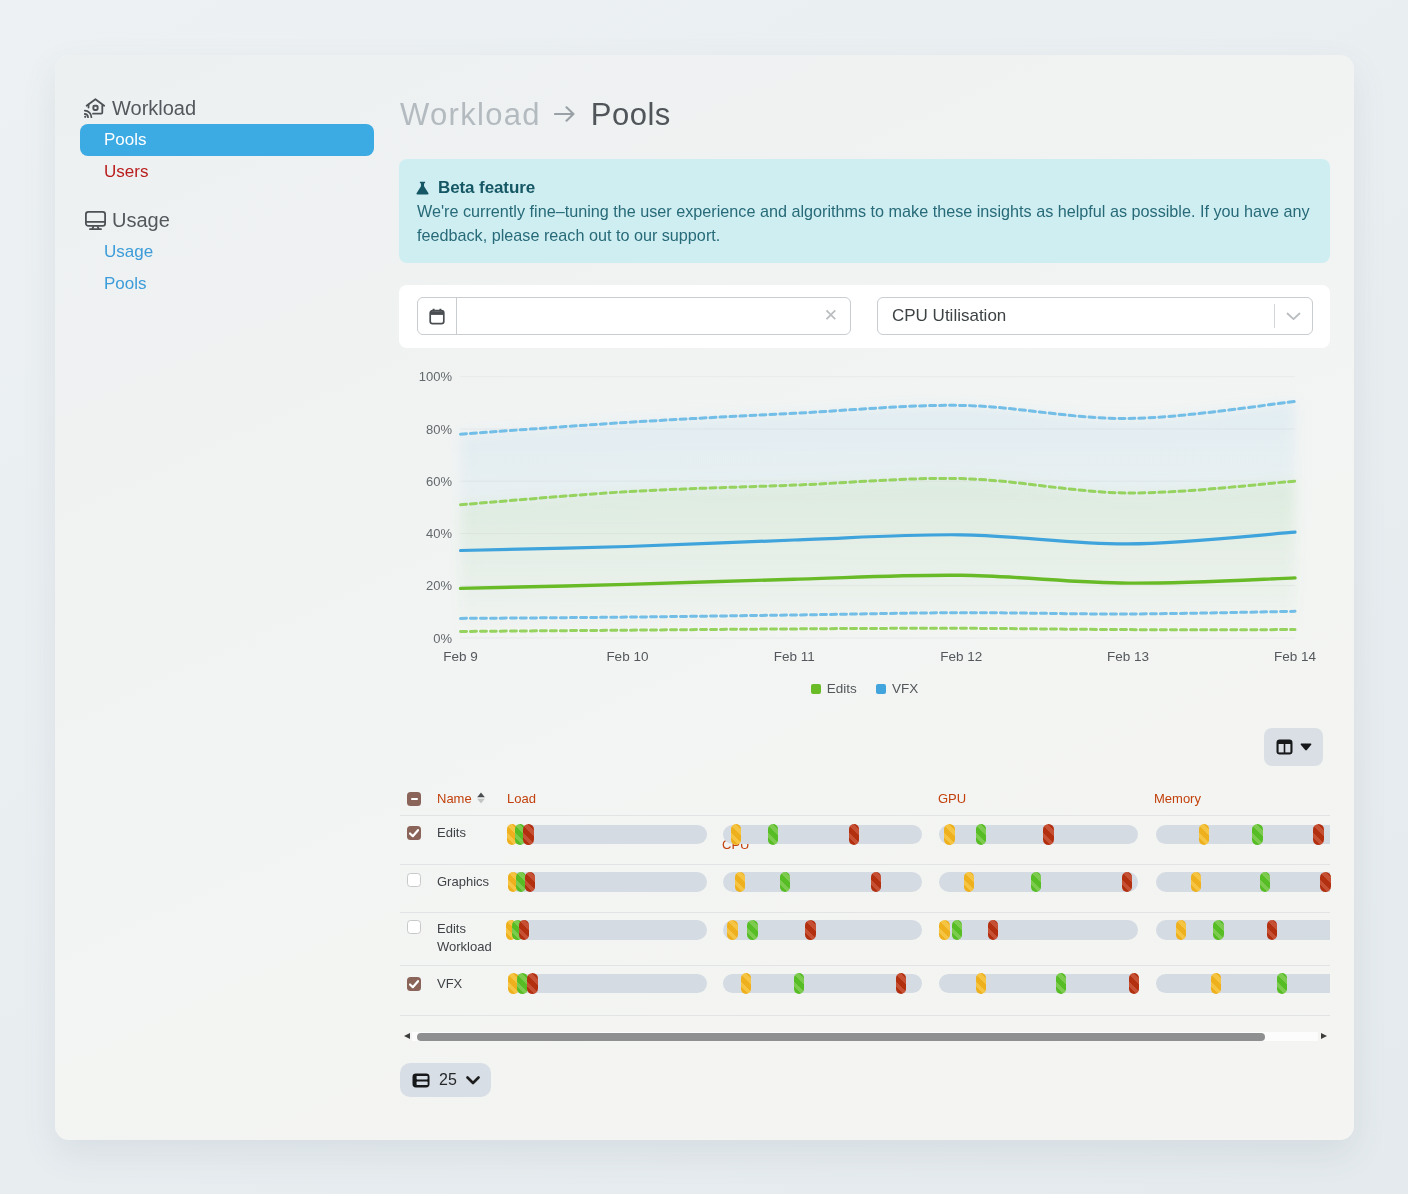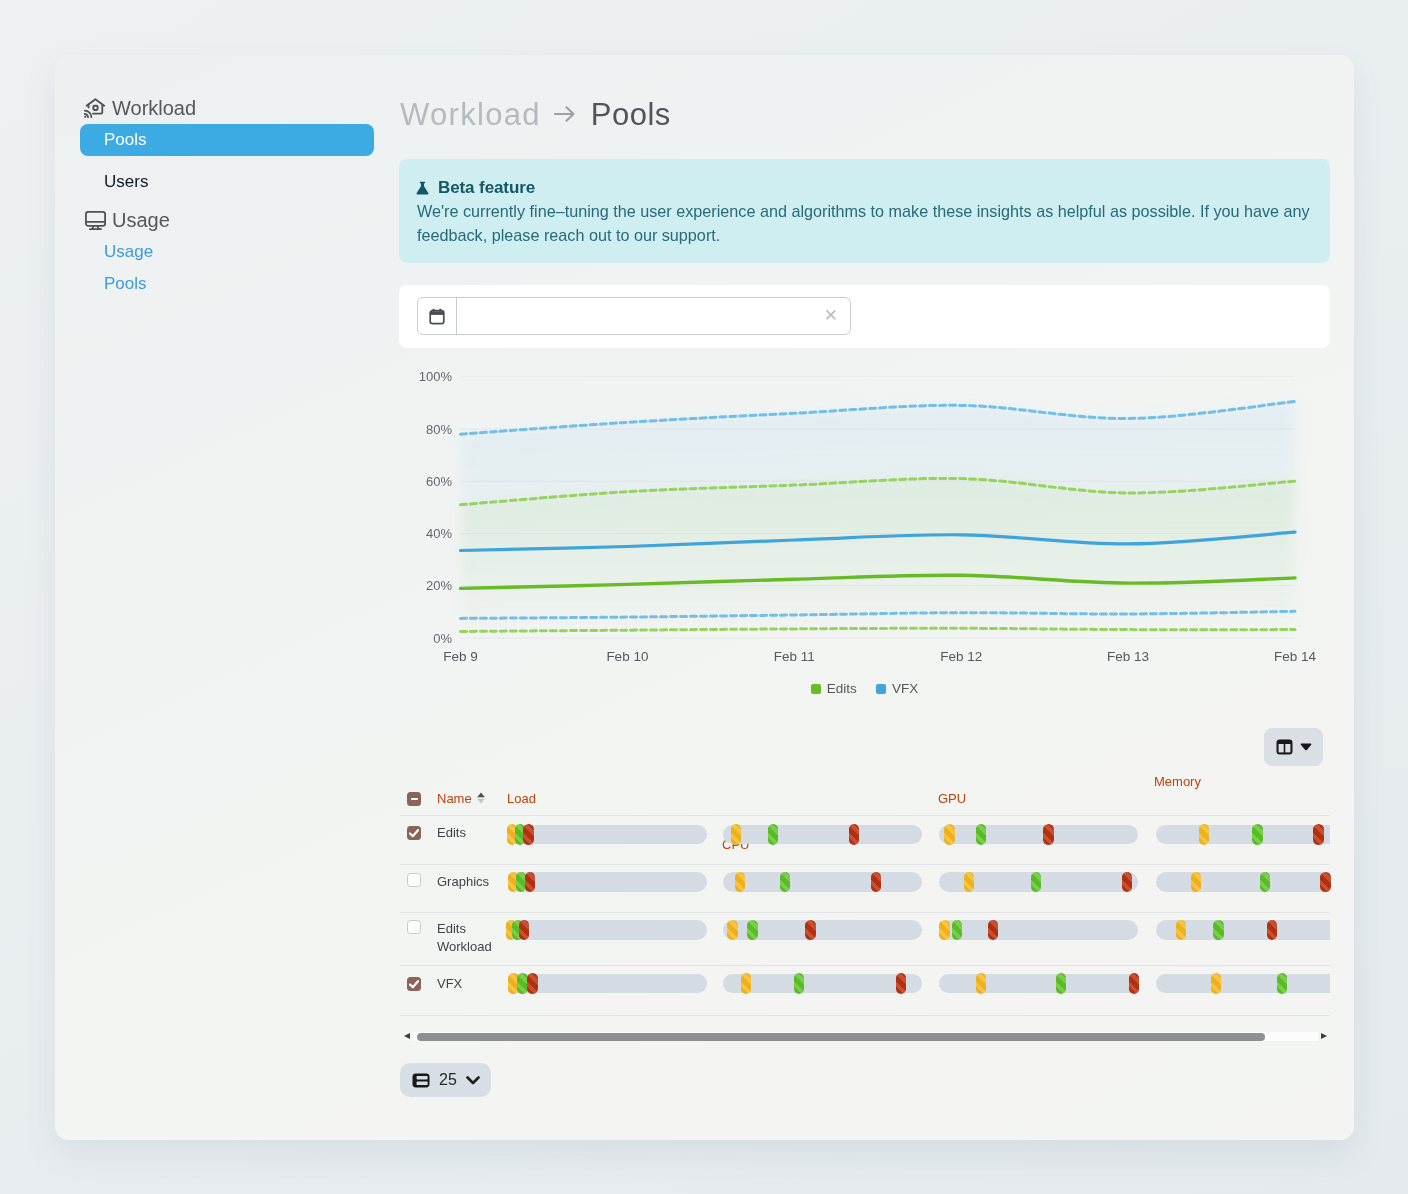--- a/index.html
+++ b/index.html
@@ -62,21 +62,21 @@
 <svg class="abs" style="left:83px;top:96px" width="24" height="24" viewBox="0 0 24 24" fill="none" stroke="#4e5256" stroke-width="1.8" stroke-linecap="round" stroke-linejoin="round">
   <path d="M3.6 9.8 L12.4 3.2 L21.2 9.8 M19.3 8.4 V16.6 Q19.3 17.7 18.2 17.7 L10 17.7"></path>
   <path d="M5.5 8.4 V11.6"></path>
   <rect x="10.4" y="9.7" width="4.2" height="4.2" rx="1.1" stroke-width="2"></rect>
   <path d="M1.8 14.6 A6.6 6.6 0 0 1 8.4 21.2" fill="none"></path>
   <path d="M1.8 18 A3.2 3.2 0 0 1 5 21.2" fill="none"></path>
   <circle cx="2.2" cy="20.8" r="1.1" fill="#4e5256" stroke="none"></circle>
 </svg>
 <div class="sideheader" style="left:112px;top:97px">Workload</div>
 <div class="poolsbtn">Pools</div>
-<div class="sidelink" style="top:172px;color:#0f172a">Users</div>
+<div class="sidelink" style="top:162px;color:#b91c1c">Users</div>
 <svg class="abs" style="left:84px;top:208px" width="23" height="24" viewBox="0 0 23 24" fill="none" stroke="#4e5256" stroke-width="1.8" stroke-linecap="round" stroke-linejoin="round">
   <rect x="1.9" y="3.8" width="19.2" height="14" rx="2.4"></rect>
   <path d="M2.3 13.8 H20.7"></path>
   <path d="M9.6 18 L8.3 20.9 M13.4 18 L14.7 20.9 M5.9 21.1 H17.1"></path>
 </svg>
 <div class="sideheader" style="left:112px;top:209px">Usage</div>
 <div class="sidelink" style="top:242px">Usage</div>
 <div class="sidelink" style="top:274px">Pools</div>
 <div class="crumb">
     <span style="letter-spacing:1.3px">Workload</span>
@@ -94,20 +94,27 @@
 <div class="controls">
   <div class="inputbox dateinput">
     <div class="iconcell">
       <svg width="16" height="17" viewBox="0 0 16 17" fill="none" stroke="#4a4e52" stroke-width="1.7">
         <rect x="1.2" y="2.6" width="13.6" height="13" rx="2.4"></rect>
         <rect x="2" y="3.3" width="12" height="3.6" fill="#4a4e52" stroke="none"></rect>
         <path d="M4.6 0.8 V3.4 M11.4 0.8 V3.4" stroke-width="1.9"></path>
       </svg>
     </div>
     <div class="clearx">✕</div>
+  </div>
+  <div class="inputbox selinput">
+    <div class="stext">CPU Utilisation</div>
+    <div class="seldiv"></div>
+    <svg class="abs" style="right:11px;top:14px" width="15" height="9" viewBox="0 0 15 9" fill="none" stroke="#b9bdbf" stroke-width="1.8" stroke-linecap="round" stroke-linejoin="round">
+        <path d="M1.5 1.5 L7.5 7.2 L13.5 1.5"></path>
+      </svg>
   </div>
 </div>
 <div class="chartwrap">
 <svg width="932" height="310" viewBox="0 0 932 310" font-family="Liberation Sans, sans-serif">
   <defs>
     <linearGradient id="bg1" x1="0" y1="0" x2="0" y2="1">
       <stop offset="0" stop-color="#6cb9e8" stop-opacity="0.12"></stop>
       <stop offset="1" stop-color="#6cb9e8" stop-opacity="0.015"></stop>
     </linearGradient>
     <linearGradient id="gg1" x1="0" y1="0" x2="0" y2="1">
@@ -172,21 +179,21 @@
     <div style="width:7px;height:2.2px;background:#fff;border-radius:1px"></div>
   </div>
 <div class="thead" style="left:437px;top:791px">Name</div>
 <svg class="abs" style="left:477px;top:792px" width="8" height="12" viewBox="0 0 8 12">
     <path d="M4 0.5 L7.8 5.2 H0.2 Z" fill="#4a4e51"></path>
     <path d="M4 11.5 L0.2 6.8 H7.8 Z" fill="#c3c4c4"></path>
   </svg>
 <div class="thead" style="left:507px;top:791px">Load</div>
 <div class="thead" style="left:722px;top:837px">CPU</div>
 <div class="thead" style="left:938px;top:791px">GPU</div>
-<div class="thead" style="left:1154px;top:774px">Memory</div>
+<div class="thead" style="left:1154px;top:791px">Memory</div>
 <div class="hline" style="top:815.4px"></div>
 <div class="hline" style="top:863.7px"></div>
 <div class="hline" style="top:912.4px"></div>
 <div class="hline" style="top:964.8px"></div>
 <div class="hline" style="top:1014.5px"></div>
 <div class="cb on" style="top:826px">
     <svg width="10" height="9" viewBox="0 0 10 9">
       <path d="M1 4.5 L3.8 7.2 L9 1.2" fill="none" stroke="#fff" stroke-width="2.2" stroke-linecap="round" stroke-linejoin="round"></path>
     </svg>
   </div>

